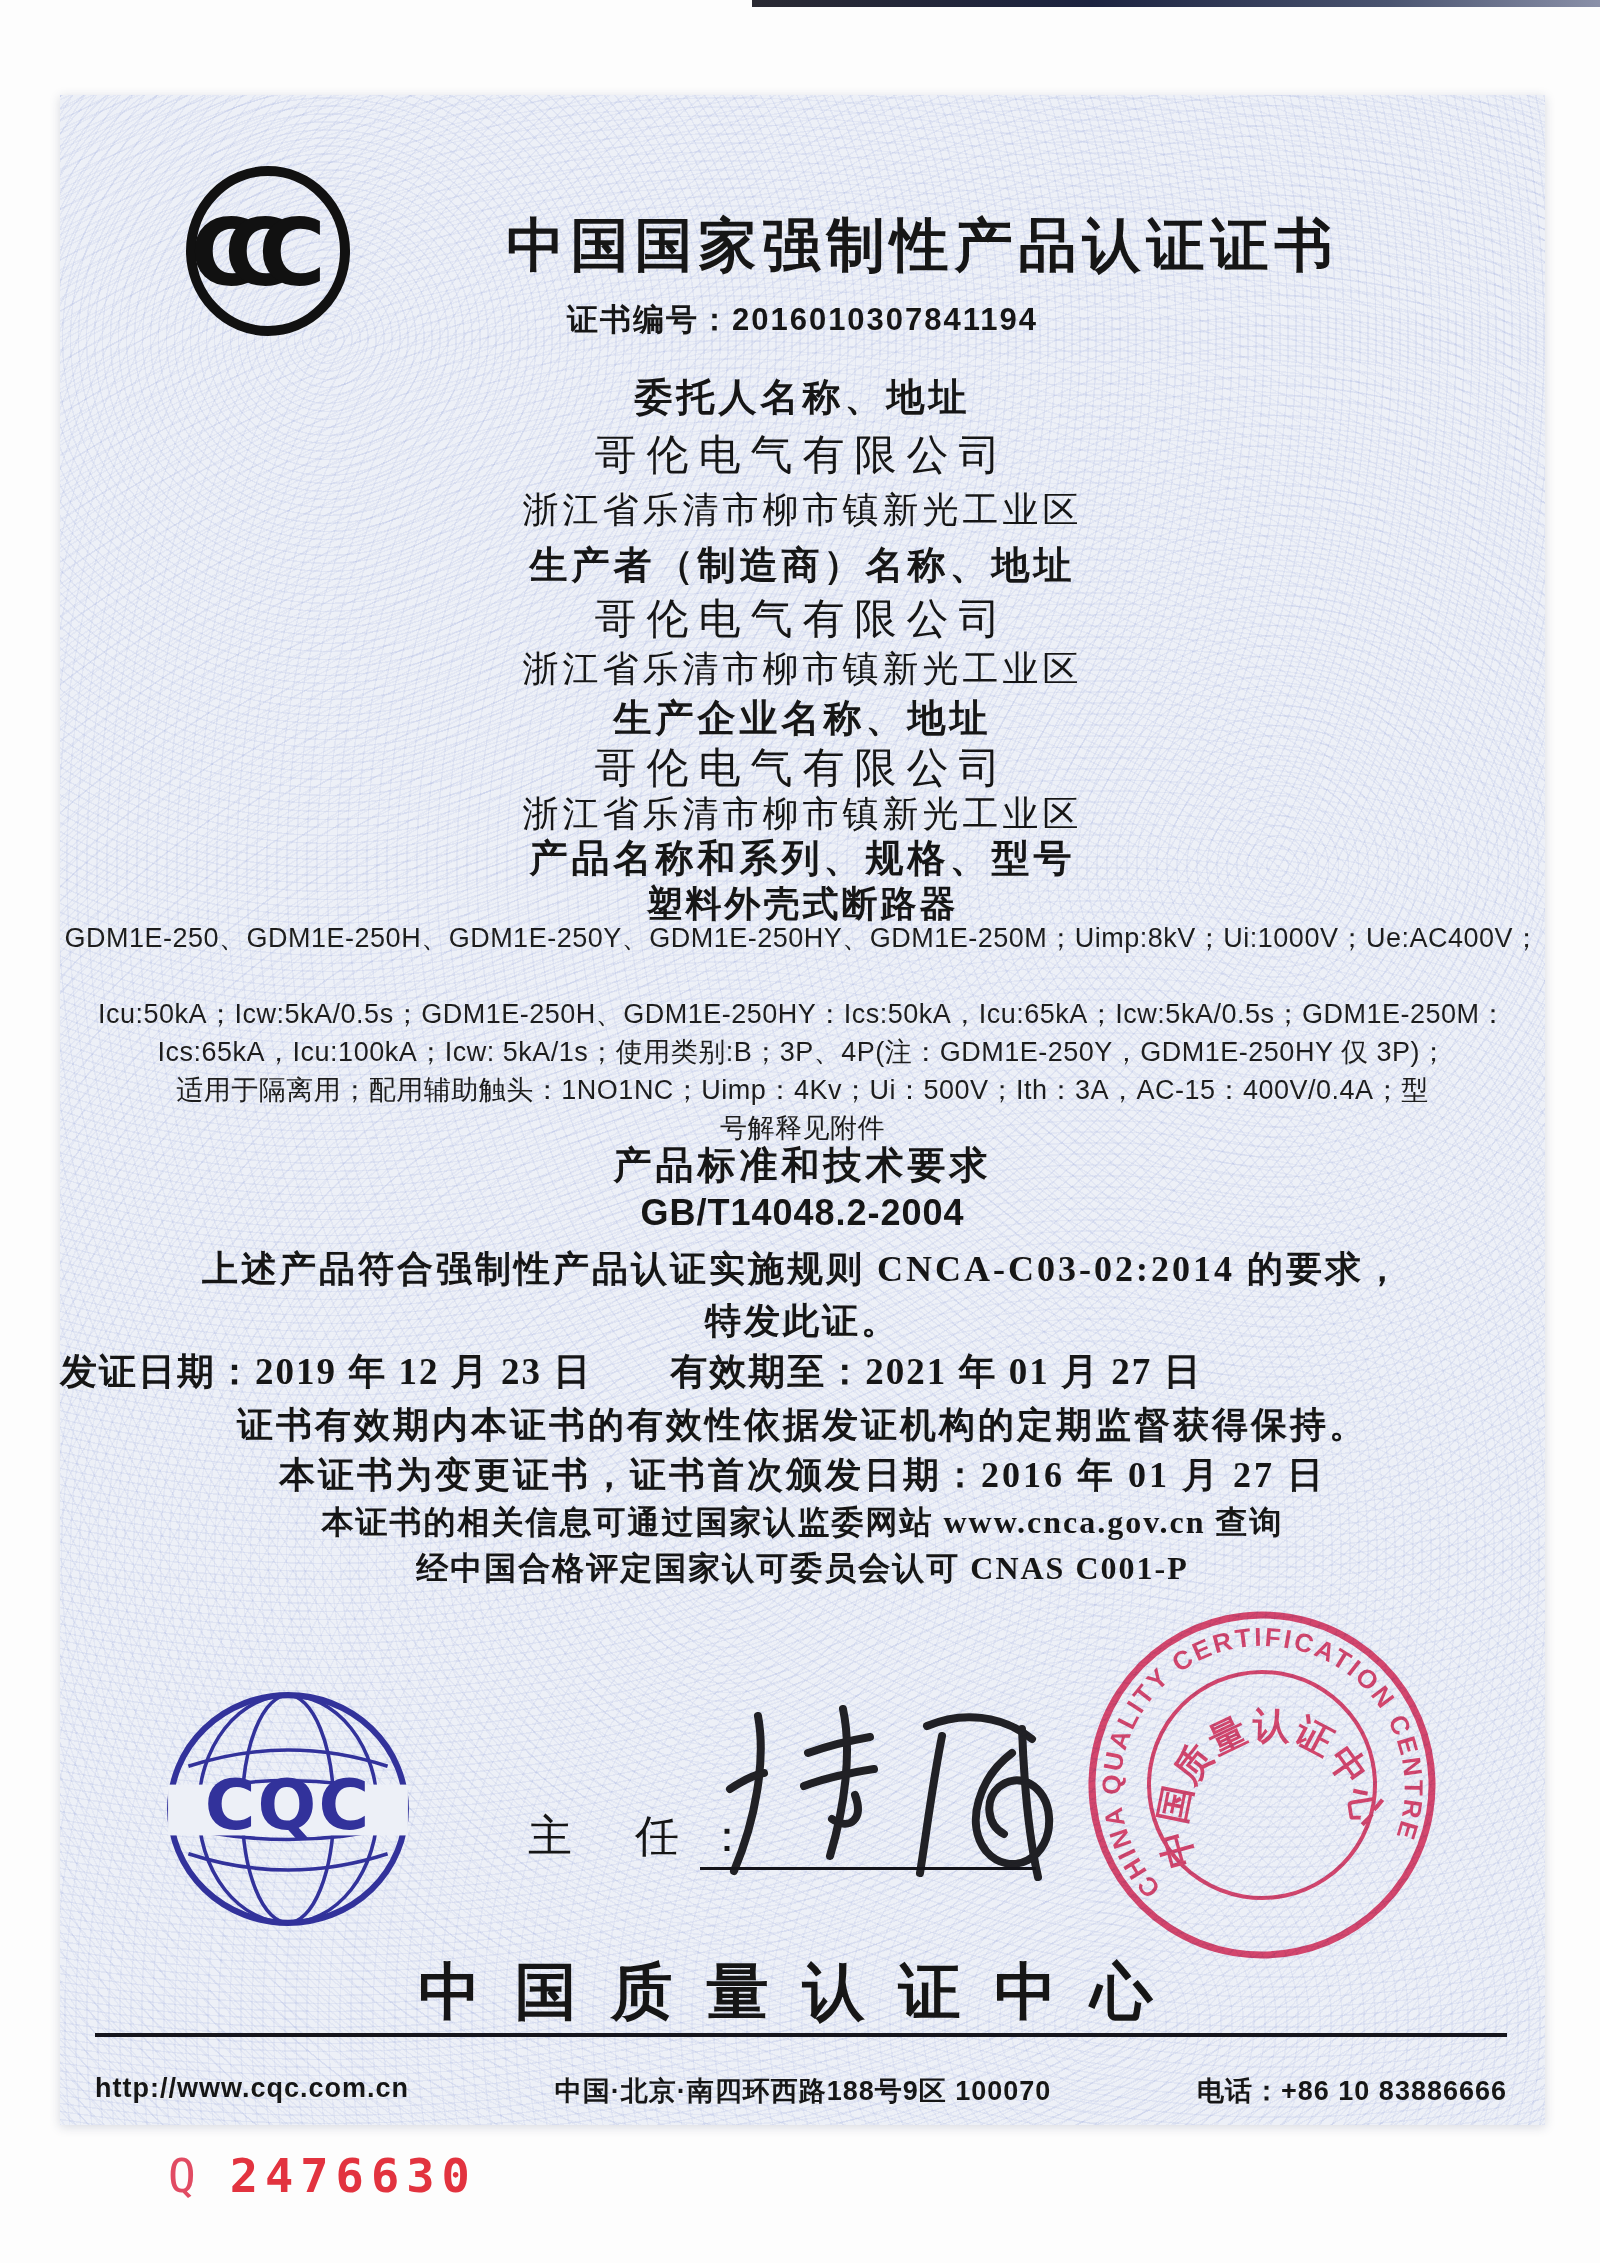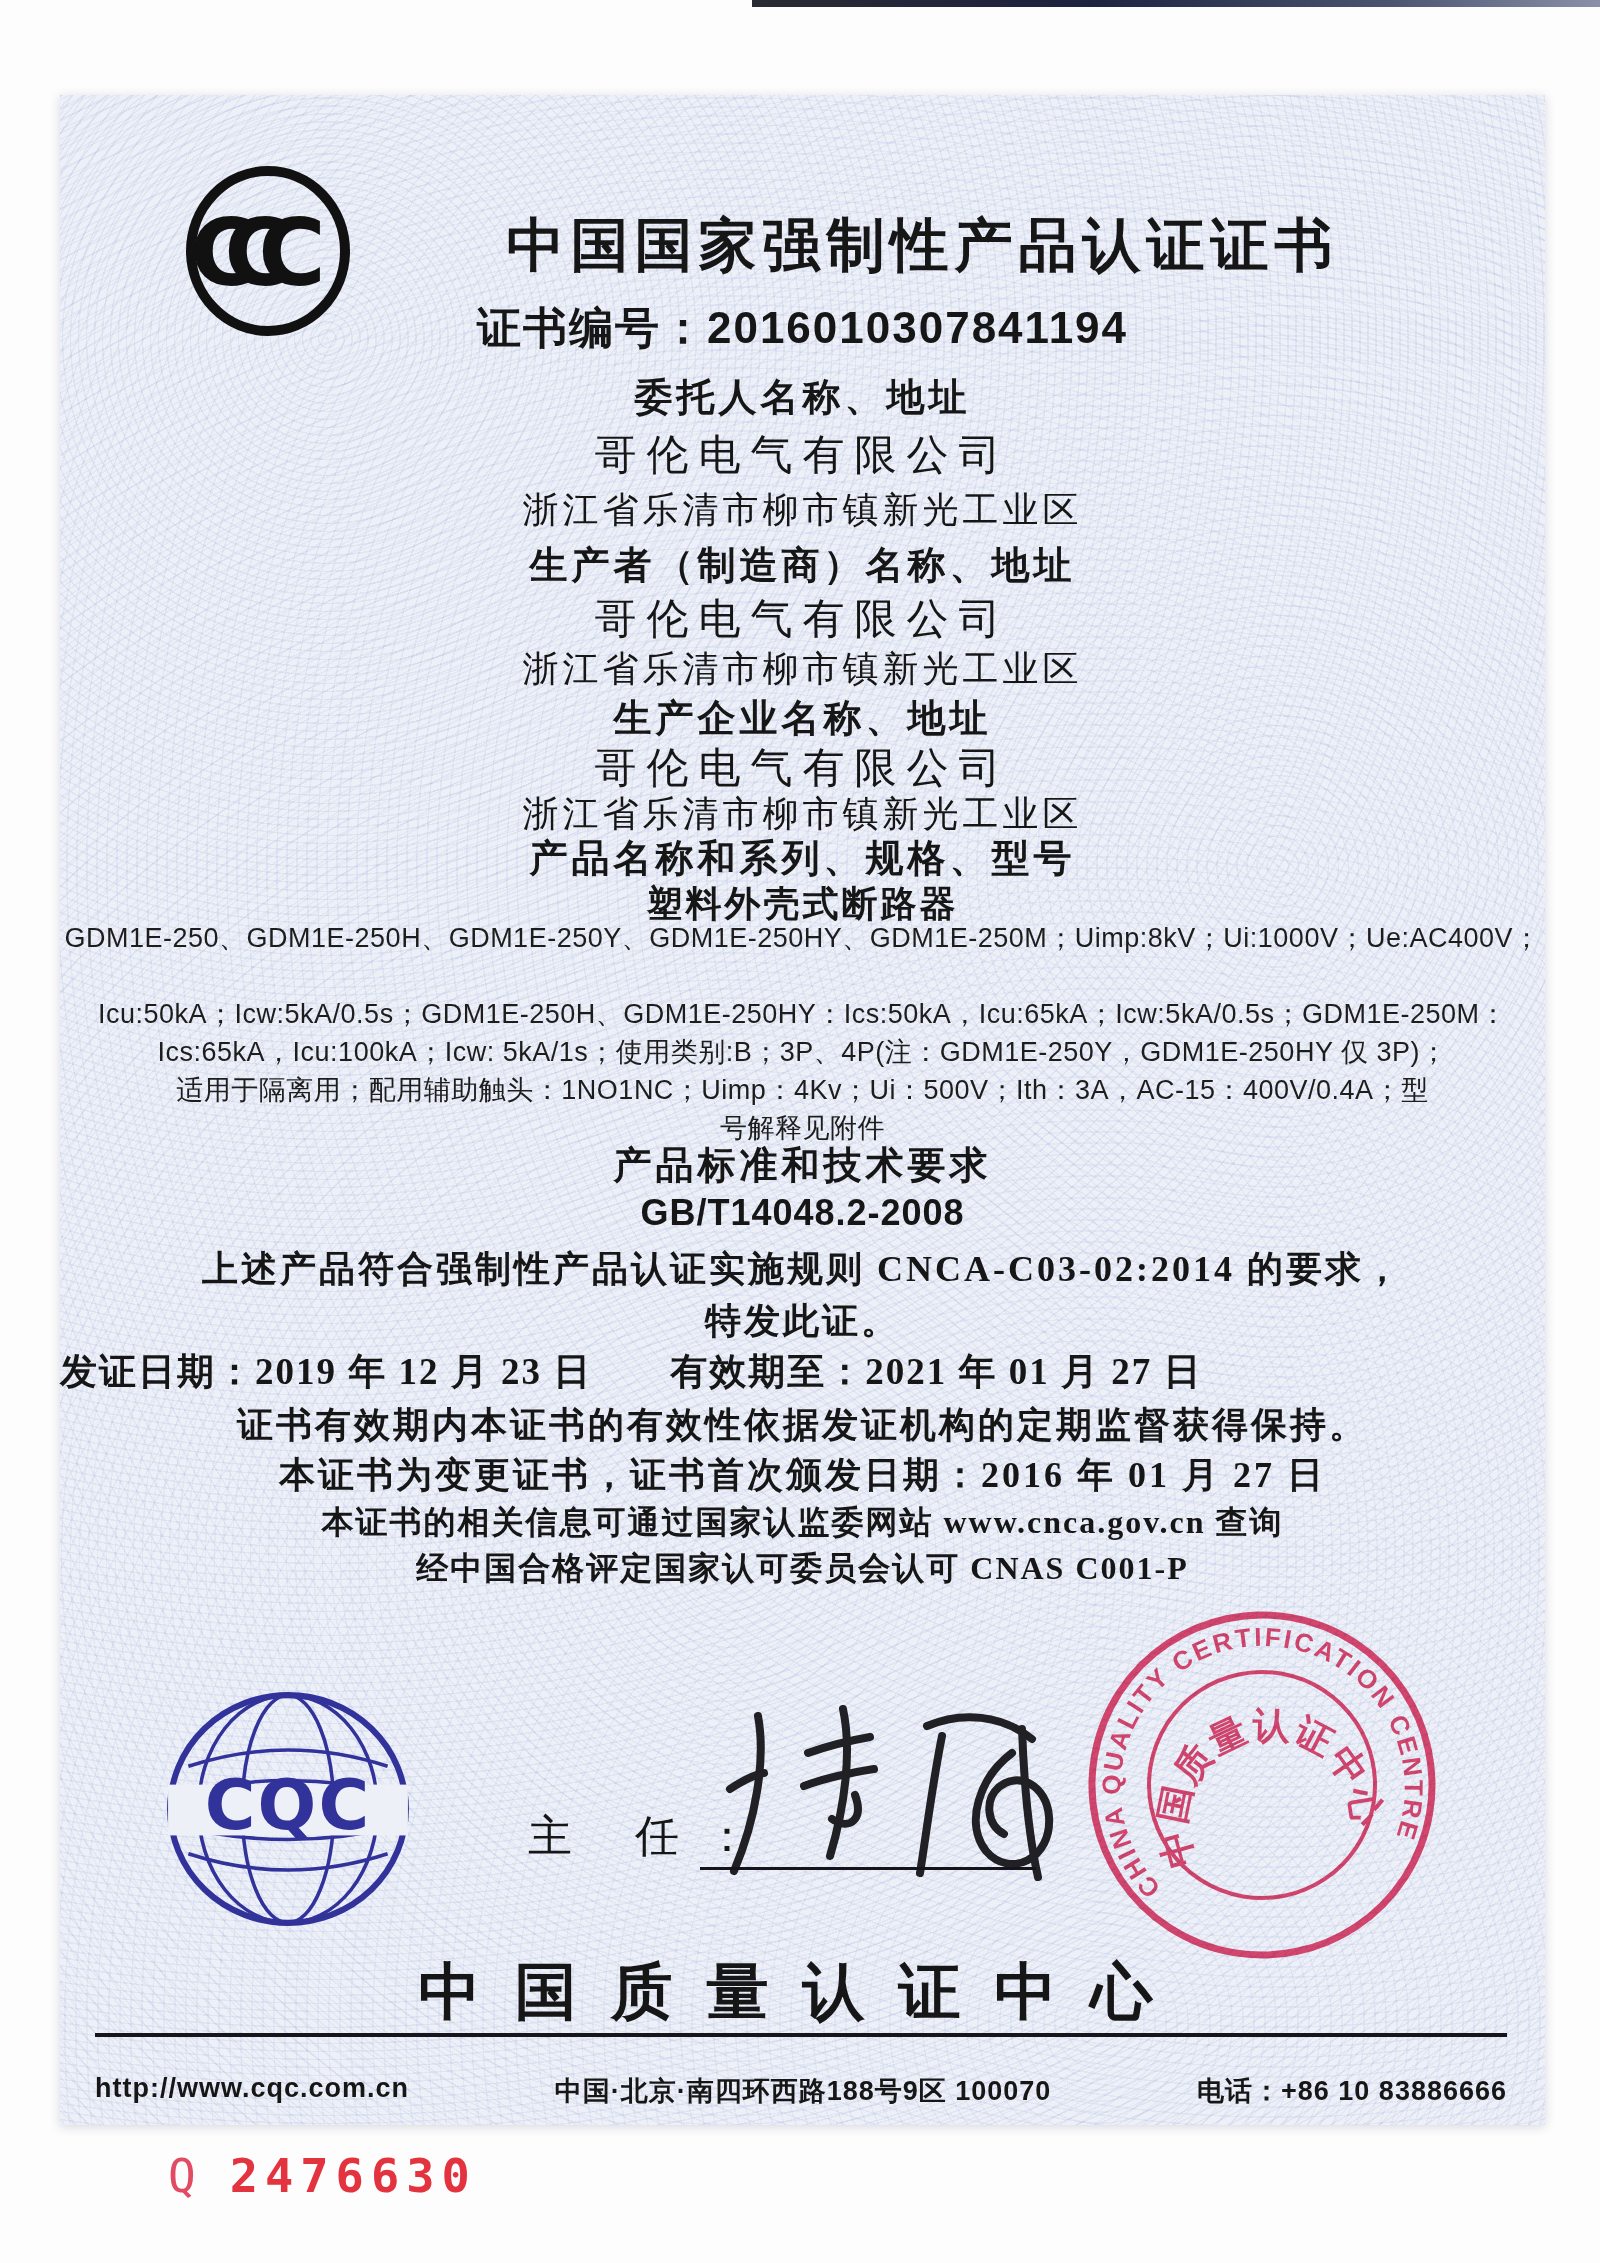--- a/index.html
+++ b/index.html
@@ -11,21 +11,21 @@
         background-color:#edf0f7;
         background-image:
           repeating-radial-gradient(circle at 18% 12%, rgba(110,130,205,.10) 0 1.5px, transparent 1.5px 8px),
           repeating-radial-gradient(circle at 82% 38%, rgba(110,130,205,.09) 0 1.5px, transparent 1.5px 10px),
           repeating-radial-gradient(circle at 45% 72%, rgba(110,130,205,.08) 0 1.5px, transparent 1.5px 9px),
           repeating-radial-gradient(circle at 70% 95%, rgba(110,130,205,.08) 0 1.5px, transparent 1.5px 11px);
         box-shadow:0 2px 10px rgba(40,50,90,.18);}
   .cline{position:absolute;left:0;width:100%;text-align:center;white-space:nowrap;}
   .title{top:112px;font-size:58px;font-weight:700;letter-spacing:6px;padding-left:120px;
          font-family:"Liberation Sans","DejaVu Sans",sans-serif;}
-  .certno{top:204px;font-size:44px;font-weight:600;letter-spacing:2px;}
+  .certno{top:204px;font-size:31px;font-weight:600;letter-spacing:2px;}
   .h1{font-size:38px;font-weight:700;letter-spacing:4px;}
   .name{font-size:42px;font-weight:500;letter-spacing:10px;}
   .addr{font-size:36px;font-weight:500;letter-spacing:4px;}
   .spec{font-size:27px;line-height:38px;font-weight:500;color:#1d1d1d;
         font-family:"Liberation Sans","DejaVu Sans",sans-serif;letter-spacing:0.5px;}
   .big{font-size:36px;font-weight:600;letter-spacing:3px;}
   .mid{font-size:32px;font-weight:600;letter-spacing:2px;}
   .sans{font-family:"Liberation Sans","DejaVu Sans",sans-serif;}
   .daterow{position:absolute;left:0;width:100%;display:flex;gap:78px;
         font-size:37px;font-weight:600;letter-spacing:2px;white-space:nowrap;}
@@ -81,21 +81,21 @@
     <div class="cline h1" style="top:738px">产品名称和系列、规格、型号</div>
     <div class="cline big" style="top:785px">塑料外壳式断路器</div>
 
     <div class="cline spec" style="top:824px">GDM1E-250、GDM1E-250H、GDM1E-250Y、GDM1E-250HY、GDM1E-250M；Uimp:8kV；Ui:1000V；Ue:AC400V；</div>
     <div class="cline spec" style="top:900px">Icu:50kA；Icw:5kA/0.5s；GDM1E-250H、GDM1E-250HY：Ics:50kA，Icu:65kA；Icw:5kA/0.5s；GDM1E-250M：</div>
     <div class="cline spec" style="top:938px">Ics:65kA，Icu:100kA；Icw: 5kA/1s；使用类别:B；3P、4P(注：GDM1E-250Y，GDM1E-250HY 仅 3P)；</div>
     <div class="cline spec" style="top:976px">适用于隔离用；配用辅助触头：1NO1NC；Uimp：4Kv；Ui：500V；Ith：3A，AC-15：400V/0.4A；型</div>
     <div class="cline spec" style="top:1014px">号解释见附件</div>
 
     <div class="cline h1" style="top:1045px">产品标准和技术要求</div>
-    <div class="cline big sans" style="top:1097px;letter-spacing:1px">GB/T14048.2-2008</div>
+    <div class="cline big sans" style="top:1097px;letter-spacing:1px">GB/T14048.2-2004</div>
 
     <div class="cline big" style="top:1150px">上述产品符合强制性产品认证实施规则 CNCA-C03-02:2014 的要求，</div>
     <div class="cline big" style="top:1202px">特发此证。</div>
 
     <div class="daterow" style="top:1252px">
       <span>发证日期：2019 年 12 月 23 日</span>
       <span>有效期至：2021 年 01 月 27 日</span>
     </div>
 
     <div class="cline big" style="top:1306px">证书有效期内本证书的有效性依据发证机构的定期监督获得保持。</div>

